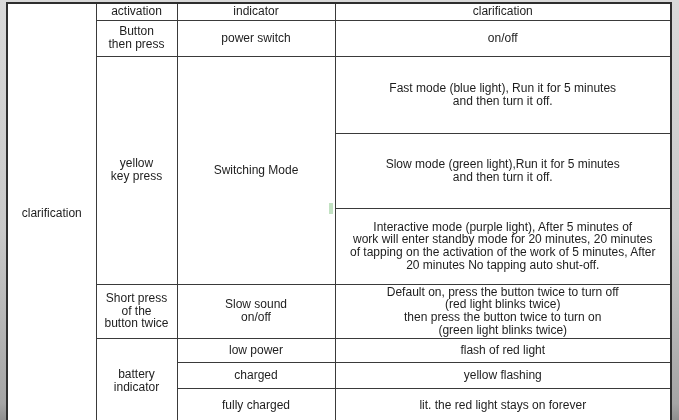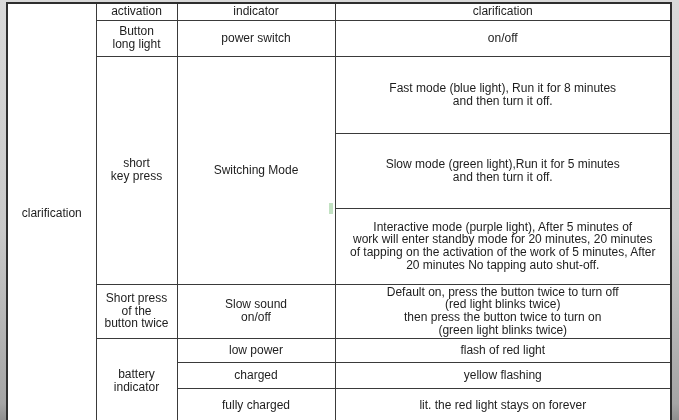--- a/index.html
+++ b/index.html
@@ -70,29 +70,29 @@
       </colgroup>
       <tbody>
         <tr style="height:17px">
           <td rowspan="9">clarification</td>
           <td>activation</td>
           <td>indicator</td>
           <td>clarification</td>
         </tr>
         <tr style="height:36px">
           <td>Button
-long light</td>
+then press</td>
           <td>power switch</td>
           <td>on/off</td>
         </tr>
         <tr style="height:77px">
-          <td rowspan="3">short
+          <td rowspan="3">yellow
 key press</td>
           <td rowspan="3">Switching Mode</td>
-          <td class="para fast-cell">Fast mode (blue light),   Run it for 8 minutes
+          <td class="para fast-cell">Fast mode (blue light),   Run it for 5 minutes
 and then turn it off.</td>
         </tr>
         <tr style="height:75px">
           <td class="para slow-cell">Slow mode (green light),Run it for 5 minutes
 and then turn it off.</td>
         </tr>
         <tr style="height:76px">
           <td class="para inter-cell">Interactive mode (purple light),   After 5 minutes of
 work will enter standby mode for 20 minutes, 20 minutes
 of tapping on the activation of the work of 5 minutes,   After

